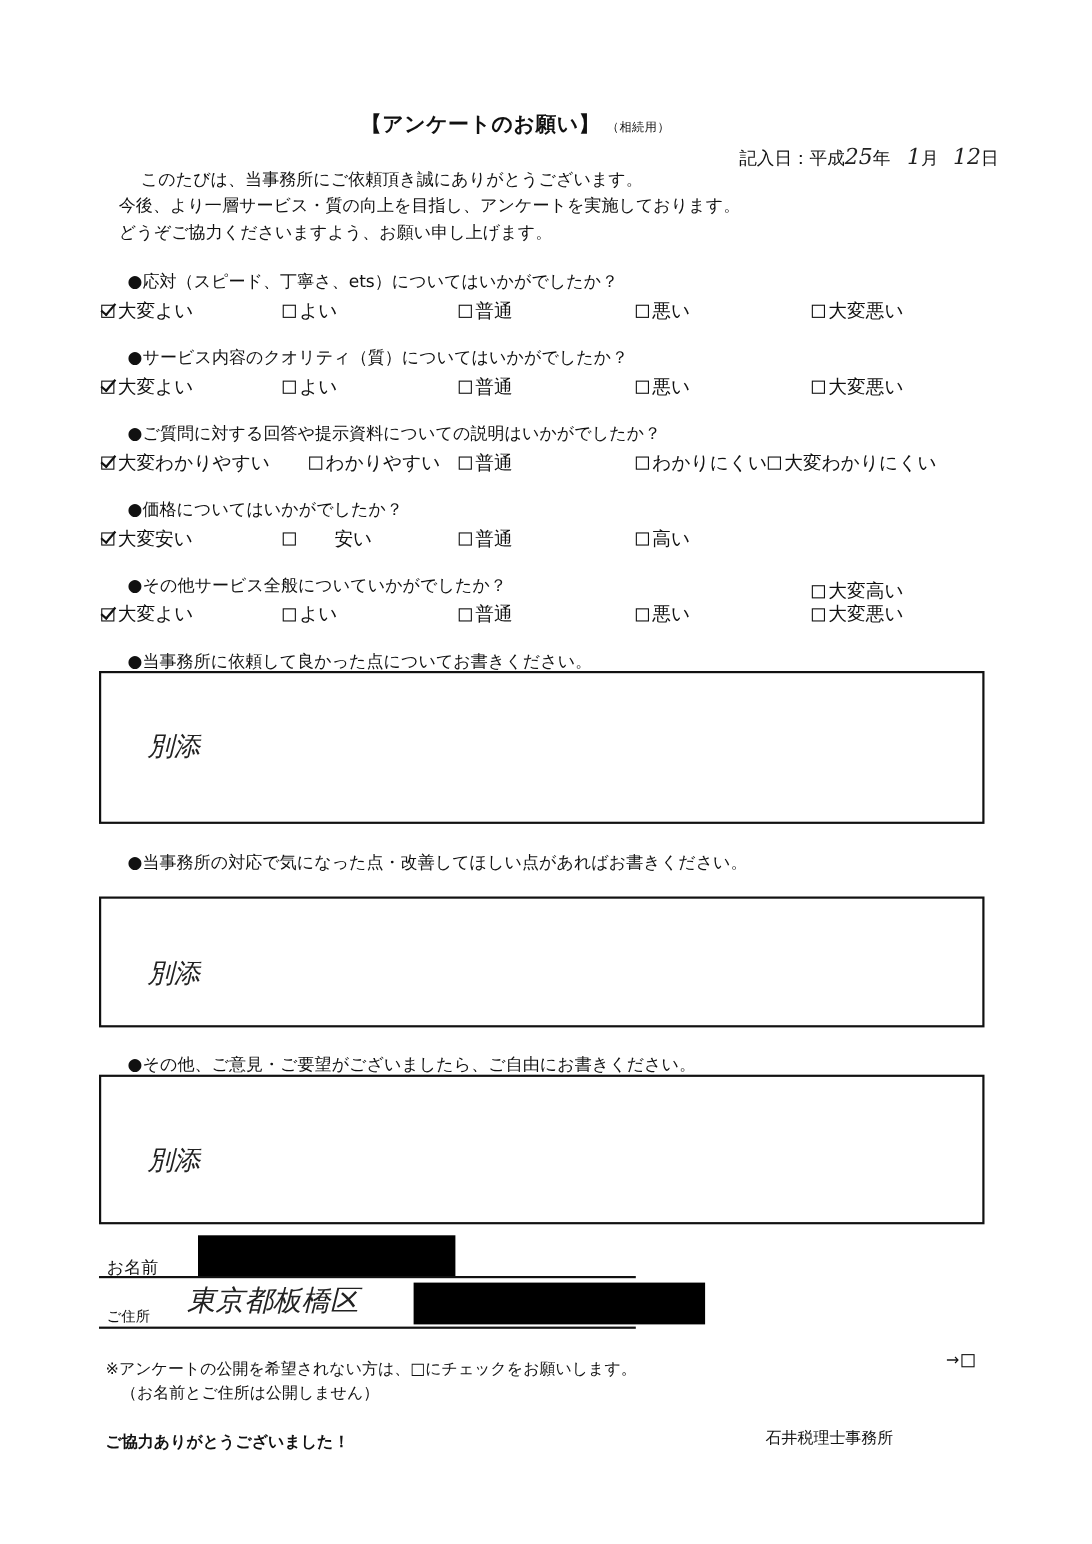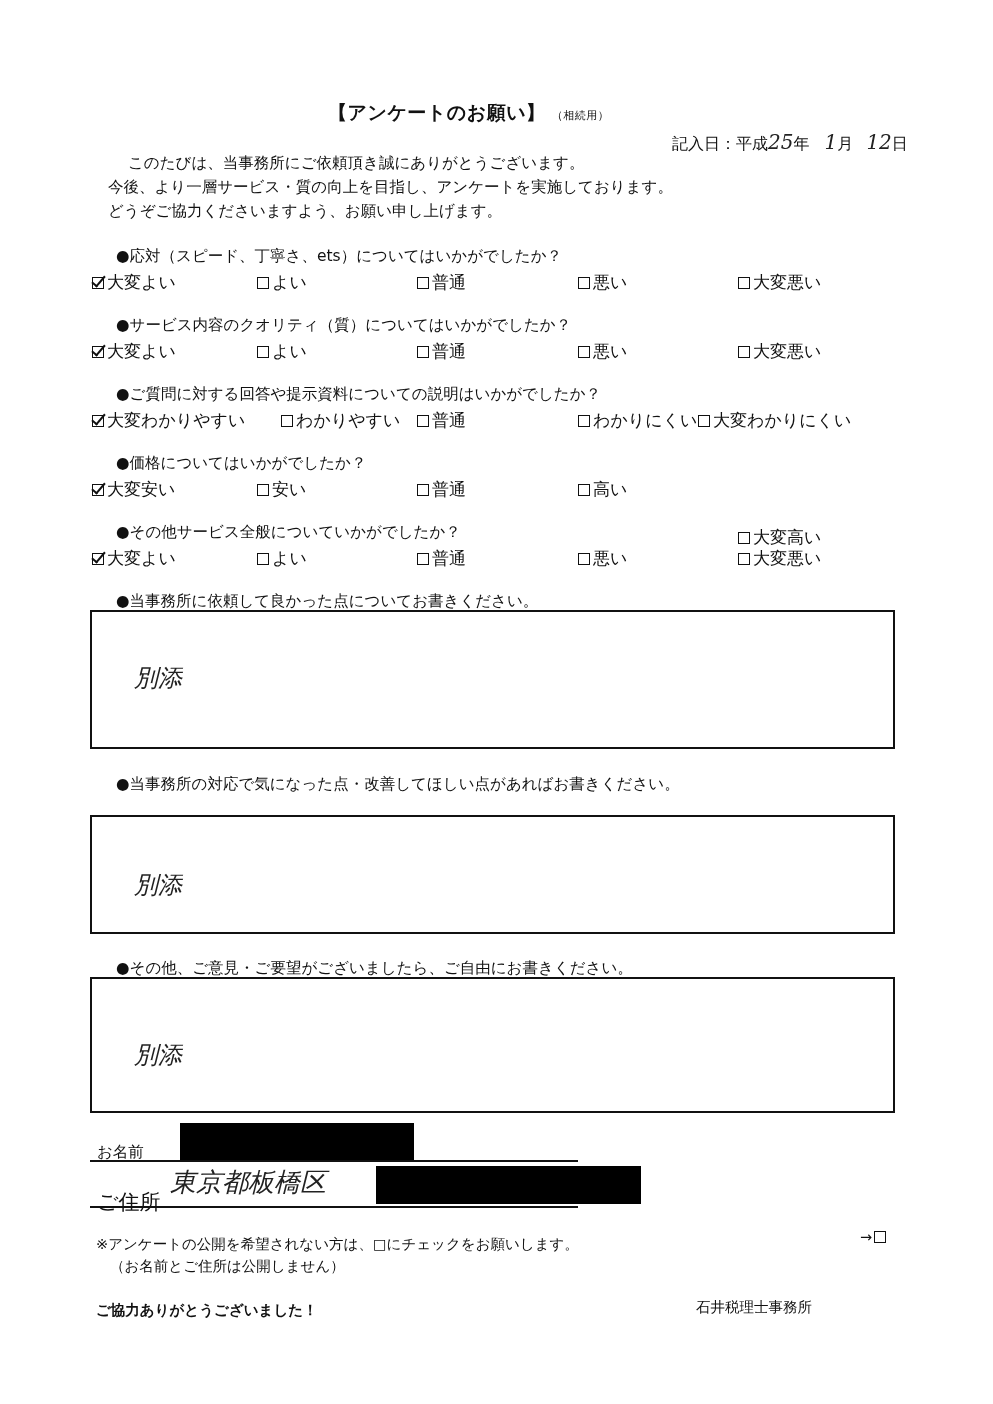--- a/index.html
+++ b/index.html
@@ -109,21 +109,21 @@
 <div class="abs opt" style="top:409px; left:698px;justify-content:center;">
     <span class="cb"></span>
     <span>大変わかりにくい</span>
   </div>
 
 <div class="abs q" style="top:453px;">●価格についてはいかがでしたか？</div>
 <div class="abs opt" style="top:478px; left:92px;">
     <span class="cb checked"></span>
     <span>大変安い</span>
   </div>
-<div class="abs opt" style="top:478px; left:257px;">
+<div class="abs opt" style="top:478px; left:257px;gap:32px;">
     <span class="cb"></span>
     <span>安い</span>
   </div>
 <div class="abs opt" style="top:478px; left:417px;">
     <span class="cb"></span>
     <span>普通</span>
   </div>
 <div class="abs opt" style="top:478px; left:578px;">
     <span class="cb"></span>
     <span>高い</span>
@@ -167,21 +167,21 @@
 
 <div class="abs q" style="top:958px;">●その他、ご意見・ご要望がございましたら、ご自由にお書きください。</div>
 <div class="box" style="top:977px; height:136px;">
   <span class="hw" style="top:60px;">別添</span>
 </div>
 
 <div class="abs" style="top:1142px; left:97px; font-size:15.5px;">お名前</div>
 <div class="redact" style="left:180px; top:1123px; width:234px; height:38px;"></div>
 <div class="line" style="left:90px; top:1160px; width:488px;"></div>
 
-<div class="abs" style="top:1188px; left:97px; font-size:21px;">ご住所</div>
+<div class="abs" style="top:1188px; left:97px; font-size:13px;">ご住所</div>
 <div class="abs hw" style="top:1165px; left:170px; font-size:26px;">東京都板橋区</div>
 <div class="redact" style="left:376px; top:1166px; width:265px; height:38px;"></div>
 <div class="line" style="left:90px; top:1206px; width:488px;"></div>
 
 <div class="abs small" style="top:1235px; left:96px;">※アンケートの公開を希望されない方は、□にチェックをお願いします。</div>
 <div class="abs small" style="top:1257px; left:110px;">（お名前とご住所は公開しません）</div>
 <div class="abs opt small" style="top:1229px; left:860px;">
   <span>→</span>
     <span class="cb" style="margin-left:2px;"></span>
 </div>

